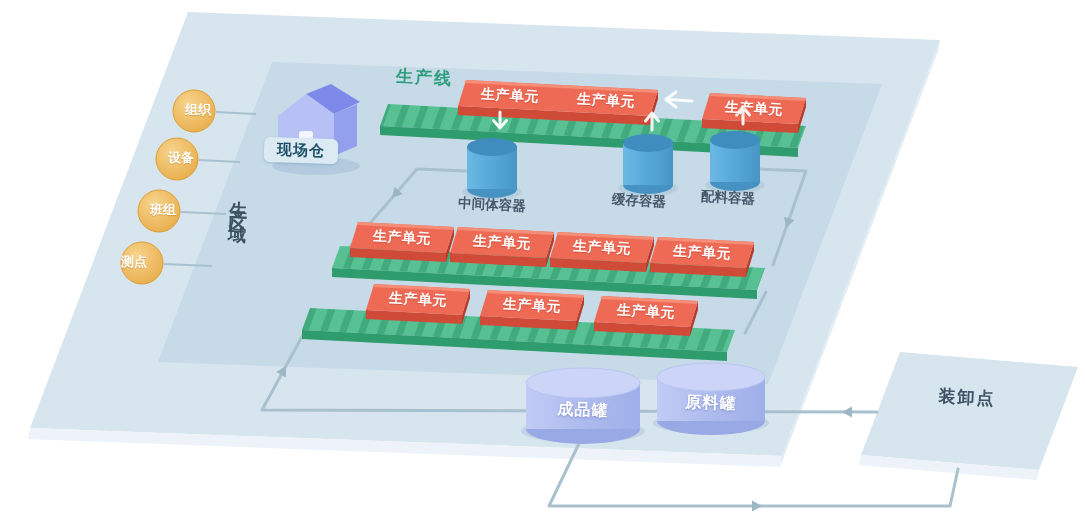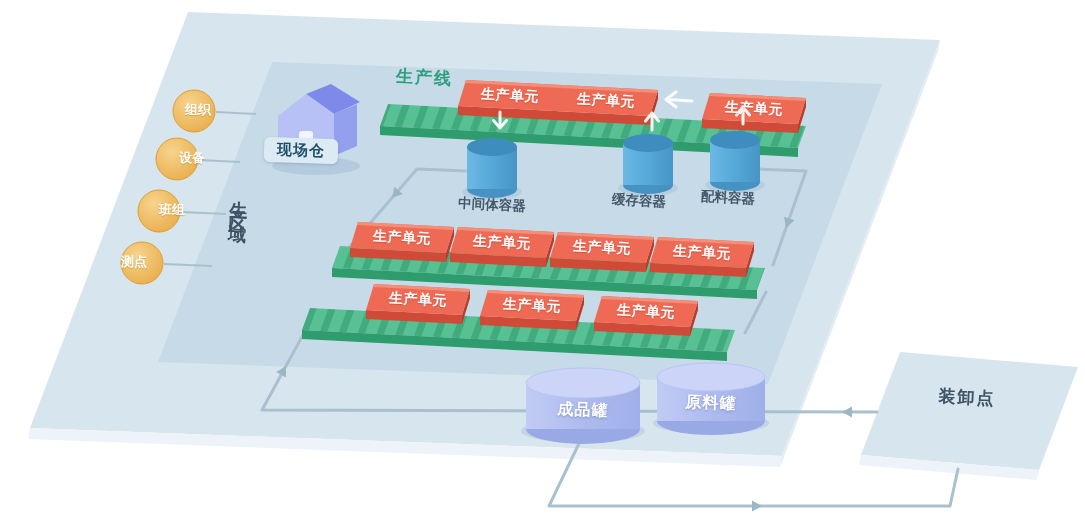--- a/index.html
+++ b/index.html
@@ -158,22 +158,22 @@
   </g>
   <g>
     <ellipse cx="711" cy="423" rx="58" ry="11" fill="rgba(110,140,190,0.18)"></ellipse>
     <ellipse cx="711" cy="421" rx="54" ry="14" fill="#98a9e6"></ellipse>
     <rect x="657" y="377" width="108" height="44" fill="url(#tankGrad)"></rect>
     <ellipse cx="711" cy="377" rx="54" ry="14" fill="#ccd4f7" stroke="#bac5f3"></ellipse>
   </g>
 </svg>
 
 <div class="lbl badge-lbl" style="left:172px;top:103px">组织</div>
-<div class="lbl badge-lbl" style="left:166px;top:151px">设备</div>
-<div class="lbl badge-lbl" style="left:146px;top:203px">班组</div>
+<div class="lbl badge-lbl" style="left:155px;top:151px">设备</div>
+<div class="lbl badge-lbl" style="left:137px;top:203px">班组</div>
 <div class="lbl badge-lbl" style="left:108px;top:255px">测点</div>
 
 <div class="lbl area-lbl" style="left:228px;top:186px">生产区域</div>
 <div class="lbl line-lbl" style="left:396px;top:68px">生产线</div>
 <div class="lbl wh-lbl" style="left:264px;top:138px">现场仓</div>
 
 <div class="lbl unit-lbl" style="left:462px;top:87px">生产单元</div>
 <div class="lbl unit-lbl" style="left:558px;top:92px">生产单元</div>
 <div class="lbl unit-lbl" style="left:706px;top:100px">生产单元</div>
 <div class="lbl unit-lbl" style="left:354px;top:229px">生产单元</div>

